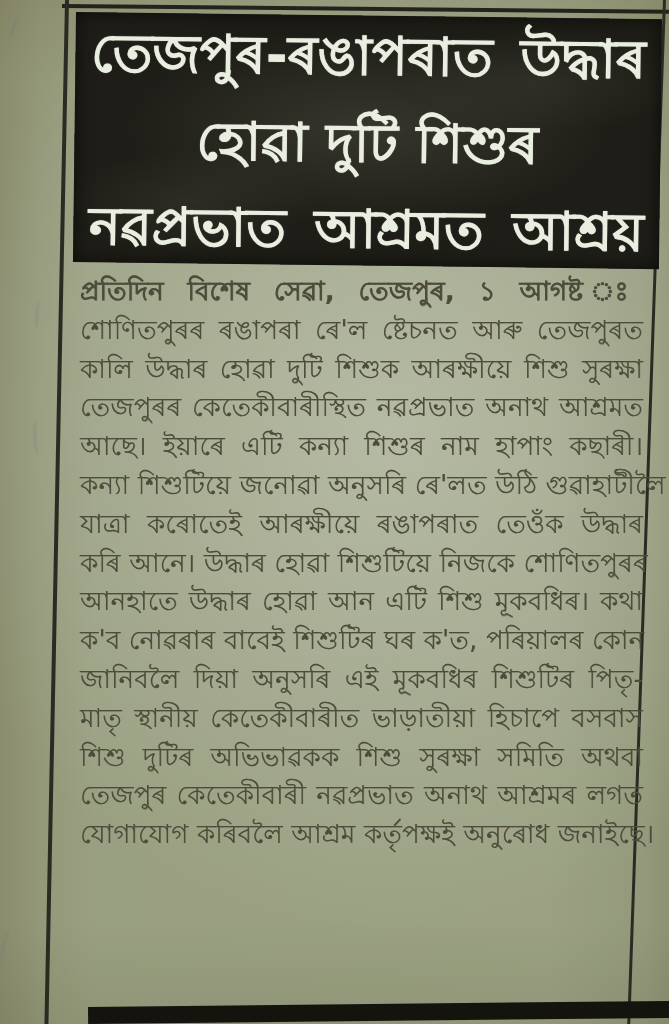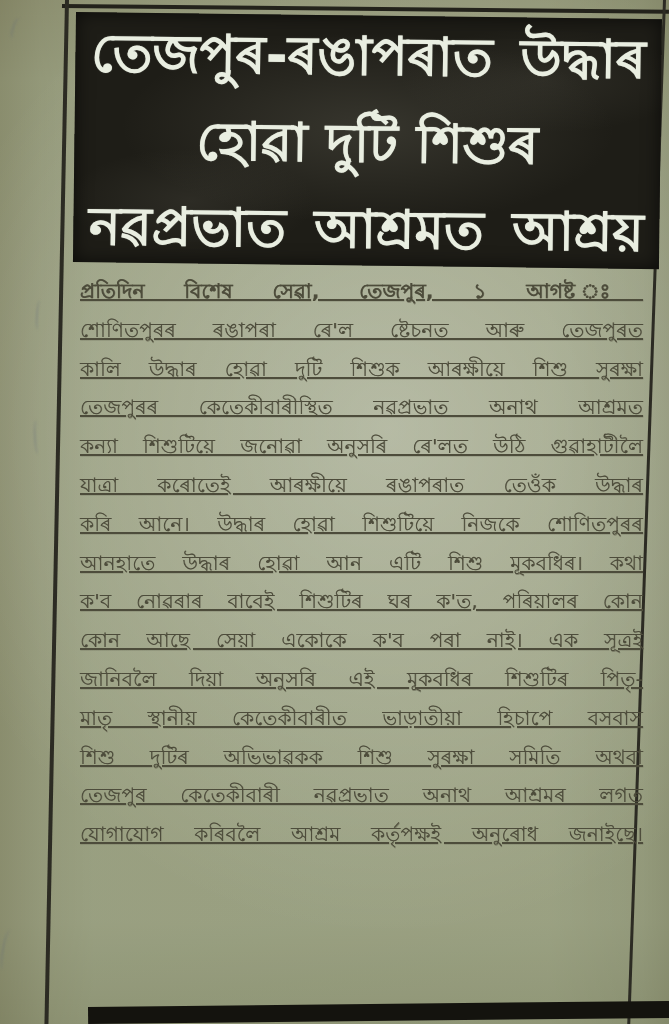--- a/index.html
+++ b/index.html
@@ -93,28 +93,27 @@
   
   .article {
     position: absolute;
     left: 80px; top: 272px;
     width: 563px;
     color: #4d4c3b;
   }
   .article-line {
     height: 38.8px;
     line-height: 38.8px;
-    font-size: 20px;
+    font-size: 26px;
     font-weight: 500;
     text-align: justify;
     text-align-last: justify;
     white-space: nowrap;
     letter-spacing: 0.2px;
     text-shadow: 0.4px 0.4px 0.6px rgba(77,76,59,0.45);
-    text-decoration: underline;
   }
   .article-line.dateline { font-weight: 800; }
 </style>
 </head>
 <body>
 
 <div class="scan">
 
   <div class="smudge s1"></div>
   <div class="smudge s2"></div>
@@ -130,26 +129,26 @@
     <div class="headline-line spread">তেজপুৰ-ৰঙাপৰাত উদ্ধাৰ</div>
     <div class="headline-line center">হোৱা দুটি শিশুৰ</div>
     <div class="headline-line spread">নৱপ্ৰভাত আশ্ৰমত আশ্ৰয়</div>
   </div>
 
   <div class="article">
     <div class="article-line dateline">প্ৰতিদিন বিশেষ সেৱা, তেজপুৰ, ১ আগষ্ট ঃ</div>
     <div class="article-line">শোণিতপুৰৰ ৰঙাপৰা ৰে'ল ষ্টেচনত আৰু তেজপুৰত</div>
     <div class="article-line">কালি উদ্ধাৰ হোৱা দুটি শিশুক আৰক্ষীয়ে শিশু সুৰক্ষা</div>
     <div class="article-line">তেজপুৰৰ কেতেকীবাৰীস্থিত নৱপ্ৰভাত অনাথ আশ্ৰমত</div>
+    <div class="article-line">আছে। ইয়াৰে এটি কন্যা শিশুৰ নাম হাপাং কছাৰী।</div>
     <div class="article-line">কন্যা শিশুটিয়ে জনোৱা অনুসৰি ৰে'লত উঠি গুৱাহাটীলৈ</div>
     <div class="article-line">যাত্ৰা কৰোতেই আৰক্ষীয়ে ৰঙাপৰাত তেওঁক উদ্ধাৰ</div>
     <div class="article-line">কৰি আনে। উদ্ধাৰ হোৱা শিশুটিয়ে নিজকে শোণিতপুৰৰ</div>
     <div class="article-line">আনহাতে উদ্ধাৰ হোৱা আন এটি শিশু মূকবধিৰ। কথা</div>
     <div class="article-line">ক'ব নোৱৰাৰ বাবেই শিশুটিৰ ঘৰ ক'ত, পৰিয়ালৰ কোন</div>
-    <div class="article-line">কোন আছে সেয়া একোকে ক'ব পৰা নাই। এক সূত্ৰই</div>
     <div class="article-line">জানিবলৈ দিয়া অনুসৰি এই মূকবধিৰ শিশুটিৰ পিতৃ-</div>
     <div class="article-line">মাতৃ স্থানীয় কেতেকীবাৰীত ভাড়াতীয়া হিচাপে বসবাস</div>
     <div class="article-line">শিশু দুটিৰ অভিভাৱকক শিশু সুৰক্ষা সমিতি অথবা</div>
     <div class="article-line">তেজপুৰ কেতেকীবাৰী নৱপ্ৰভাত অনাথ আশ্ৰমৰ লগত</div>
     <div class="article-line">যোগাযোগ কৰিবলৈ আশ্ৰম কৰ্তৃপক্ষই অনুৰোধ জনাইছে।</div>
   </div>
 
 </div>
 
 </body></html>

